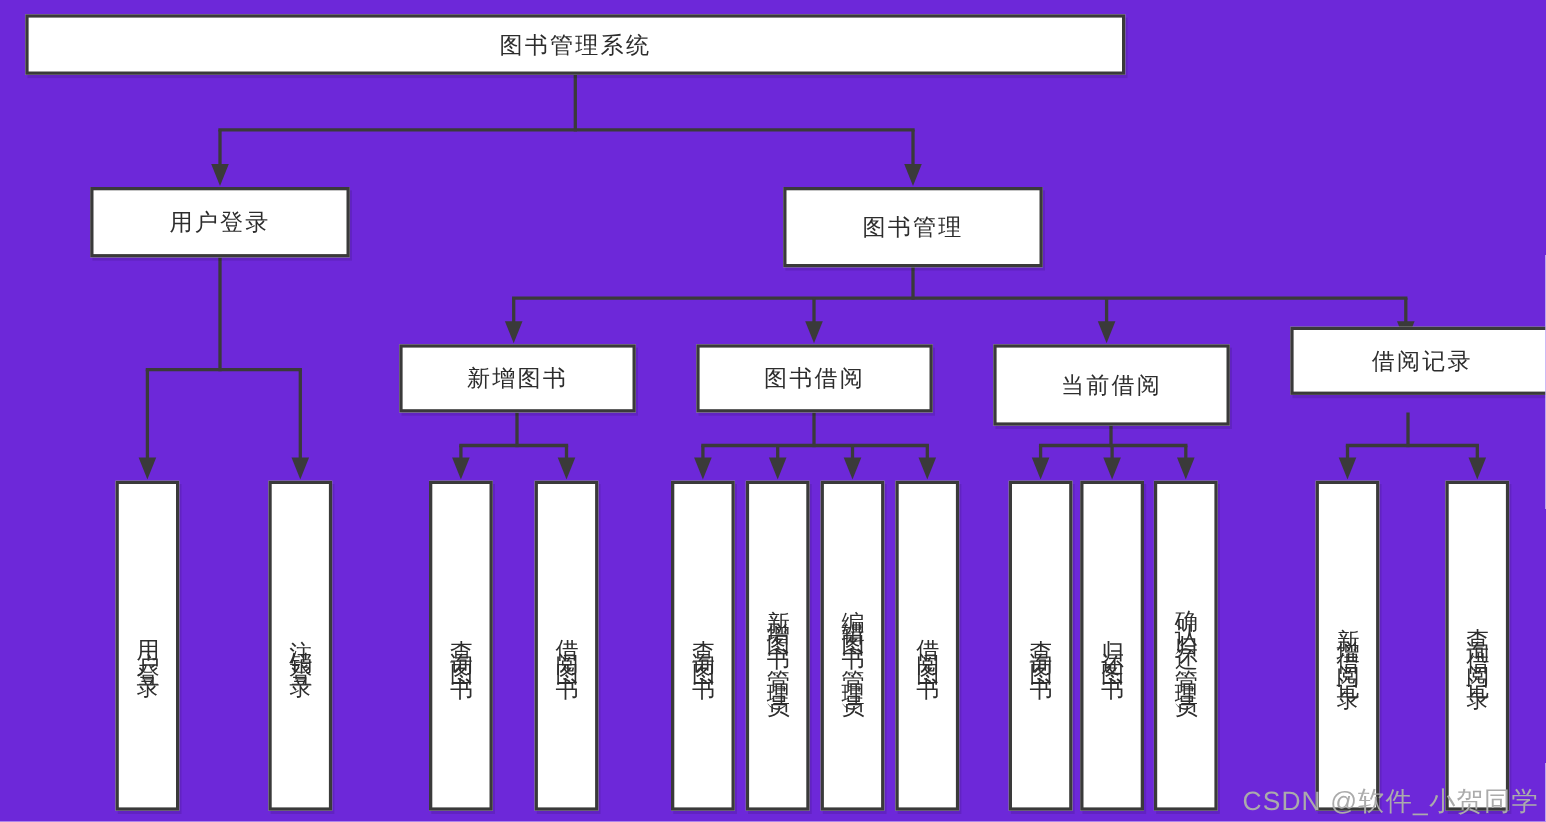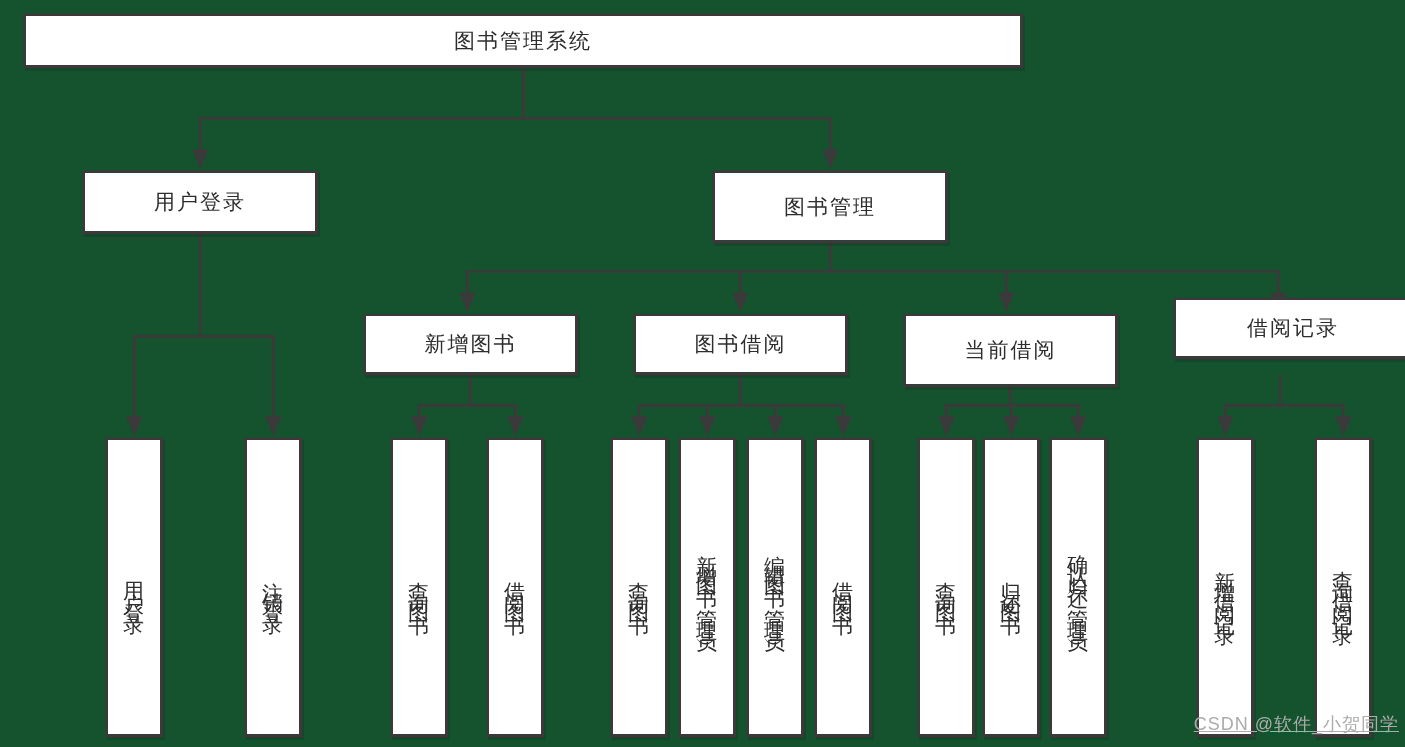--- a/index.html
+++ b/index.html
@@ -4,21 +4,21 @@
 <style>
   html, body {
     margin: 0;
     padding: 0;
     background: #ffffff;
   }
   .stage {
     position: relative;
     width: 1405px;
     height: 747px;
-    background: #14532d;
+    background: #6d28d9;
     font-family: "Liberation Sans", sans-serif;
     overflow: hidden;
   }
   .connectors {
     position: absolute;
     left: 0;
     top: 0;
     z-index: 0;
   }
   .box {
@@ -43,26 +43,25 @@
     text-orientation: mixed;
     font-size: 21px;
     line-height: 1;
     letter-spacing: 11px;
     white-space: nowrap;
   }
   .watermark {
     position: absolute;
     right: 6px;
     top: 712px;
-    font-size: 18px;
+    font-size: 24px;
     color: #ababab;
     letter-spacing: 1px;
     z-index: 2;
     white-space: nowrap;
-    text-decoration: underline;
   }
   
   .n-root   { left: 23px;   top: 13px;  width: 1000px; height: 55px; }
   .n-l2a    { left: 82px;   top: 170px; width: 236px;  height: 64px; }
   .n-l2b    { left: 712px;  top: 170px; width: 236px;  height: 73px; }
   .n-l3a    { left: 363px;  top: 313px; width: 215px;  height: 62px; }
   .n-l3b    { left: 633px;  top: 313px; width: 215px;  height: 62px; }
   .n-l3c    { left: 903px;  top: 313px; width: 215px;  height: 74px; }
   .n-l3d    { left: 1173px; top: 297px; width: 240px;  height: 62px; }
   .leaf     { top: 437px; width: 58px; height: 300px; }

